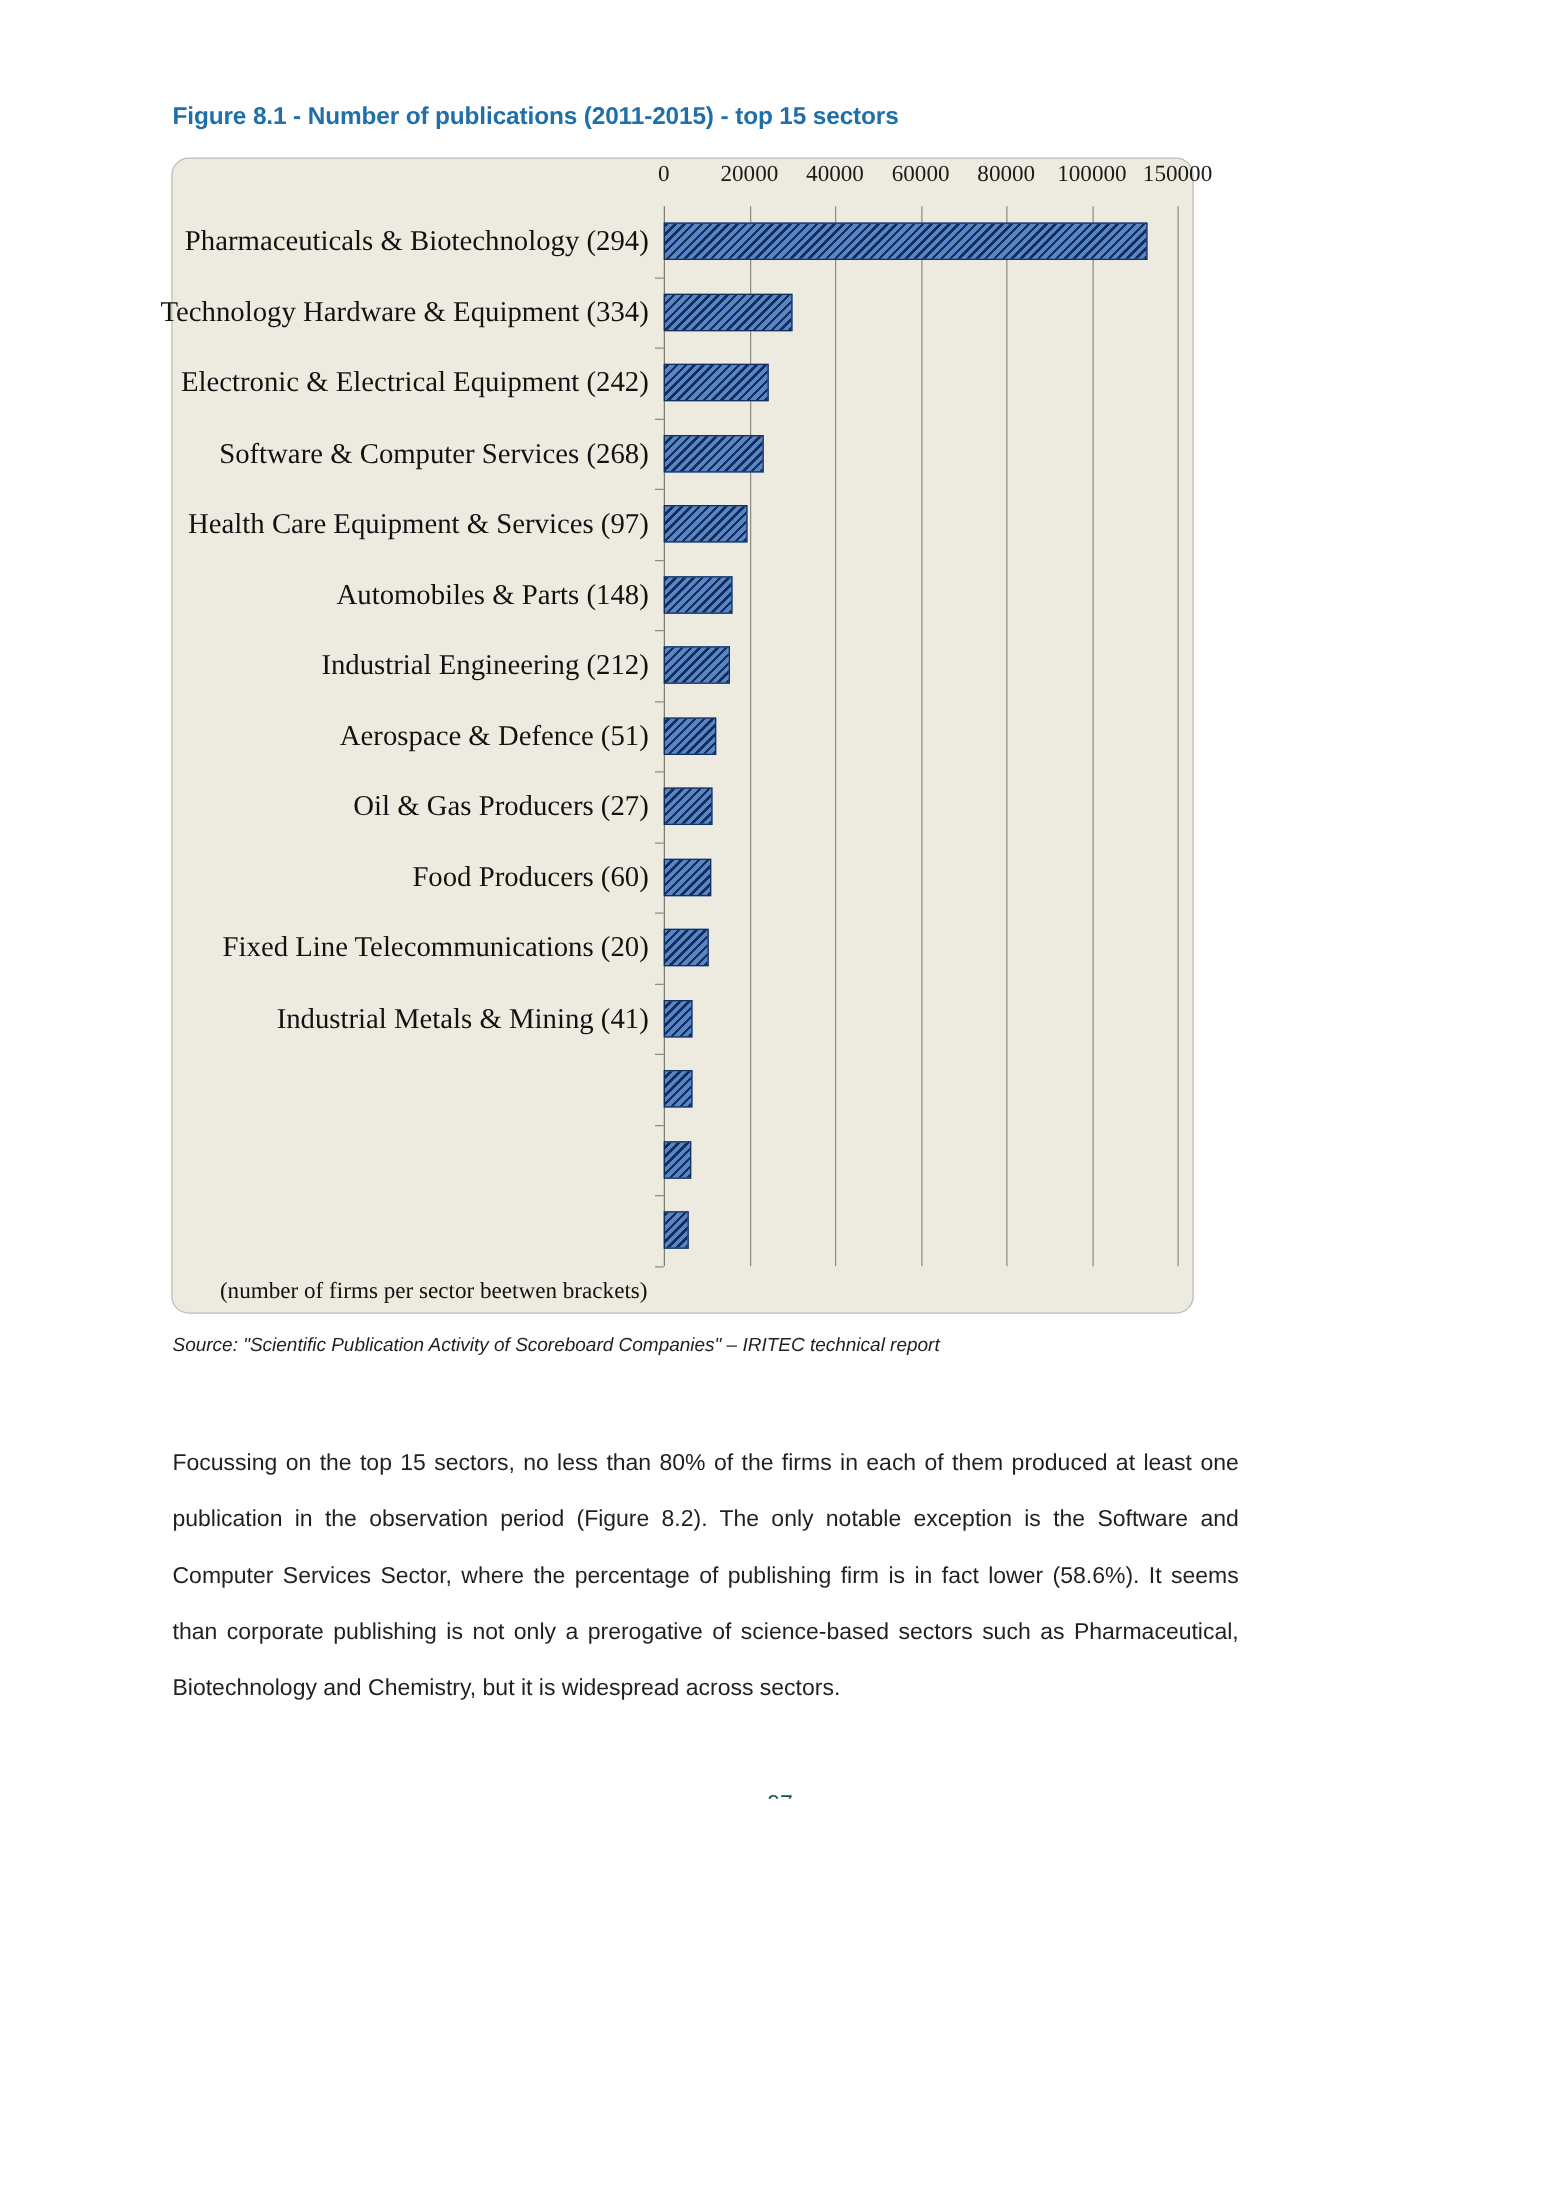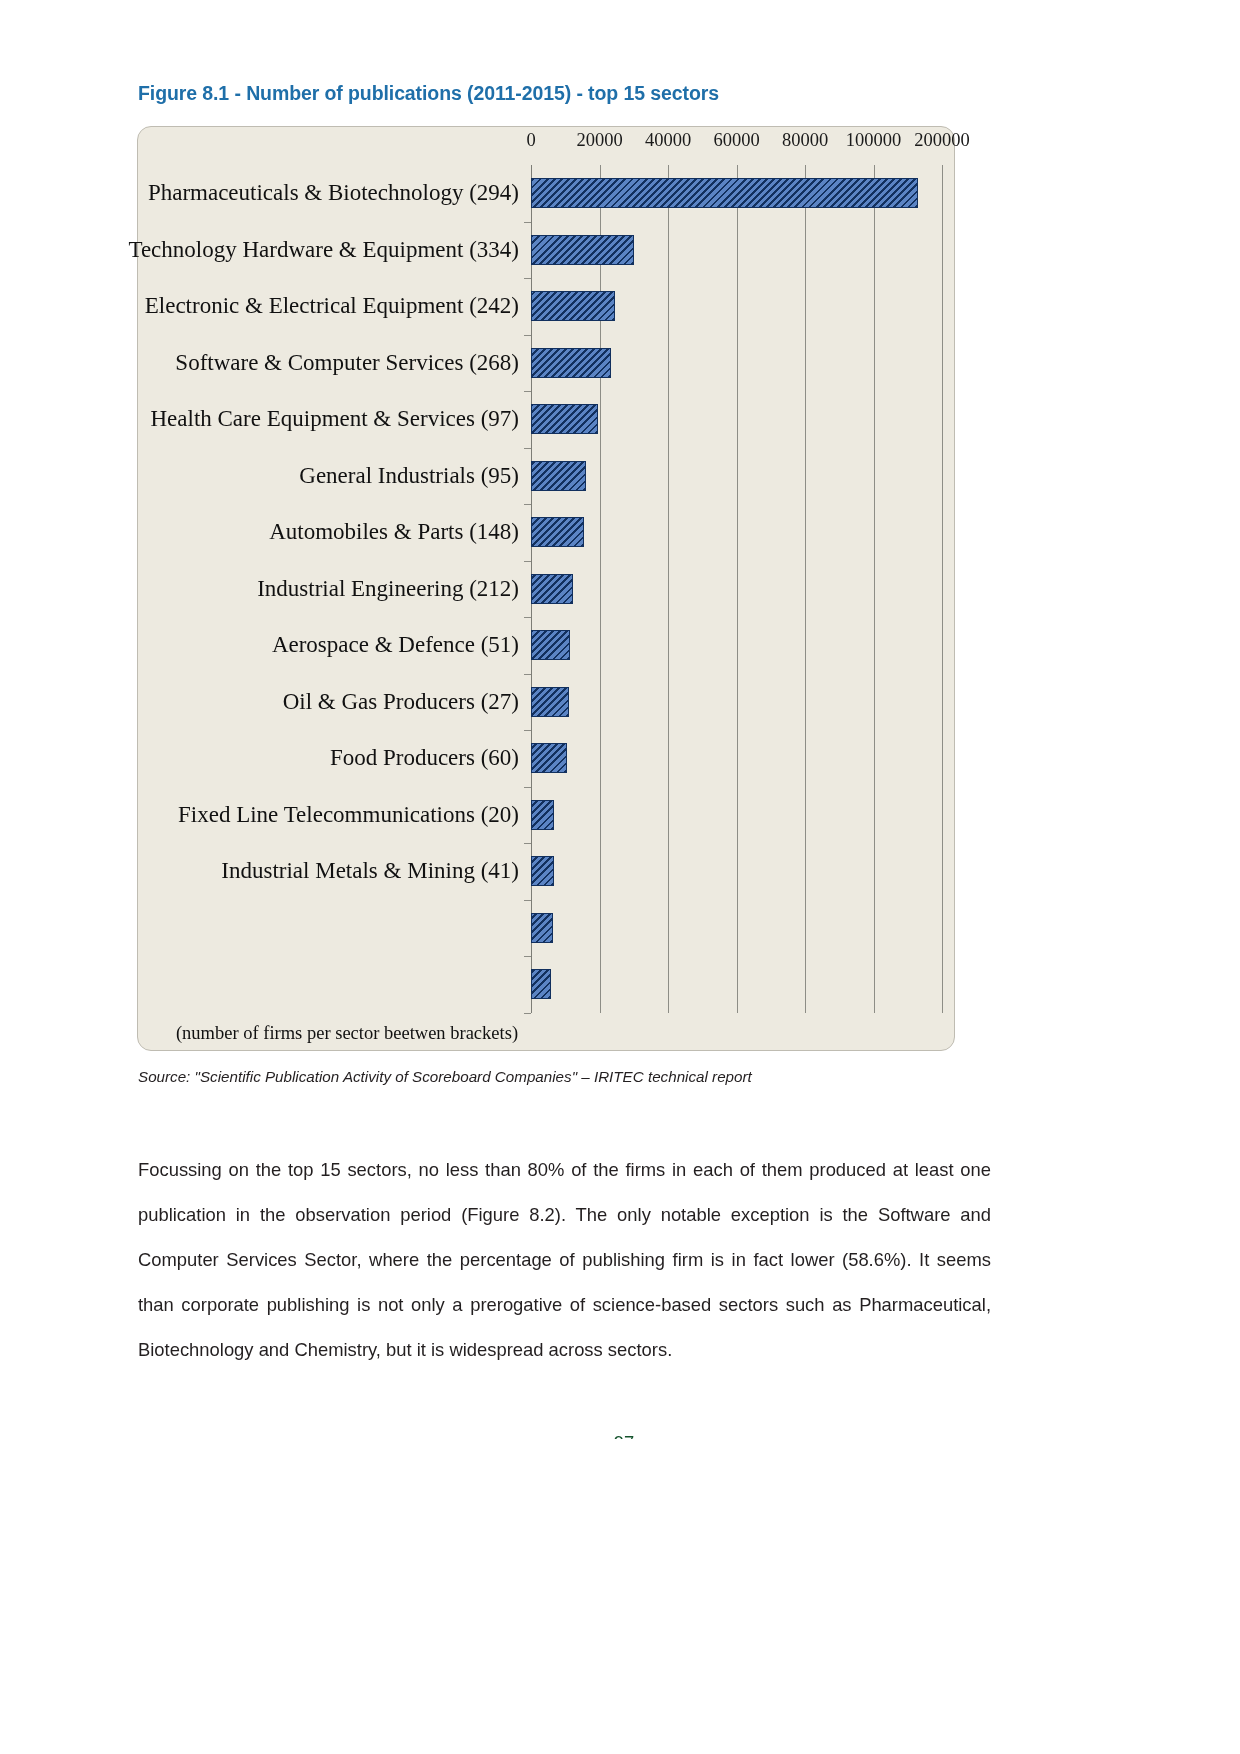--- a/index.html
+++ b/index.html
@@ -197,30 +197,29 @@
 
   <div class="chart-frame">
 
     <div class="axis-top" id="axis-ticks">
         <div class="tick-label" style="left: 393px;">0</div>
         <div class="tick-label" style="left: 461.5px;">20000</div>
         <div class="tick-label" style="left: 530px;">40000</div>
         <div class="tick-label" style="left: 598.5px;">60000</div>
         <div class="tick-label" style="left: 667px;">80000</div>
         <div class="tick-label" style="left: 735.5px;">100000</div>
-        <div class="tick-label" style="left: 804px;">200000</div>
+        <div class="tick-label" style="left: 804px;">150000</div>
       </div>
 
     <div class="cats" id="cat-list">
         <div class="cat">Pharmaceuticals &amp; Biotechnology (294)</div>
         <div class="cat">Technology Hardware &amp; Equipment (334)</div>
         <div class="cat">Electronic &amp; Electrical Equipment (242)</div>
         <div class="cat">Software &amp; Computer Services (268)</div>
         <div class="cat">Health Care Equipment &amp; Services (97)</div>
-        <div class="cat">General Industrials (95)</div>
         <div class="cat">Automobiles &amp; Parts (148)</div>
         <div class="cat">Industrial Engineering (212)</div>
         <div class="cat">Aerospace &amp; Defence (51)</div>
         <div class="cat">Oil &amp; Gas Producers (27)</div>
         <div class="cat">Food Producers (60)</div>
         <div class="cat">Fixed Line Telecommunications (20)</div>
         <div class="cat">Industrial Metals &amp; Mining (41)</div>
       </div>
 
     <div class="plot">

